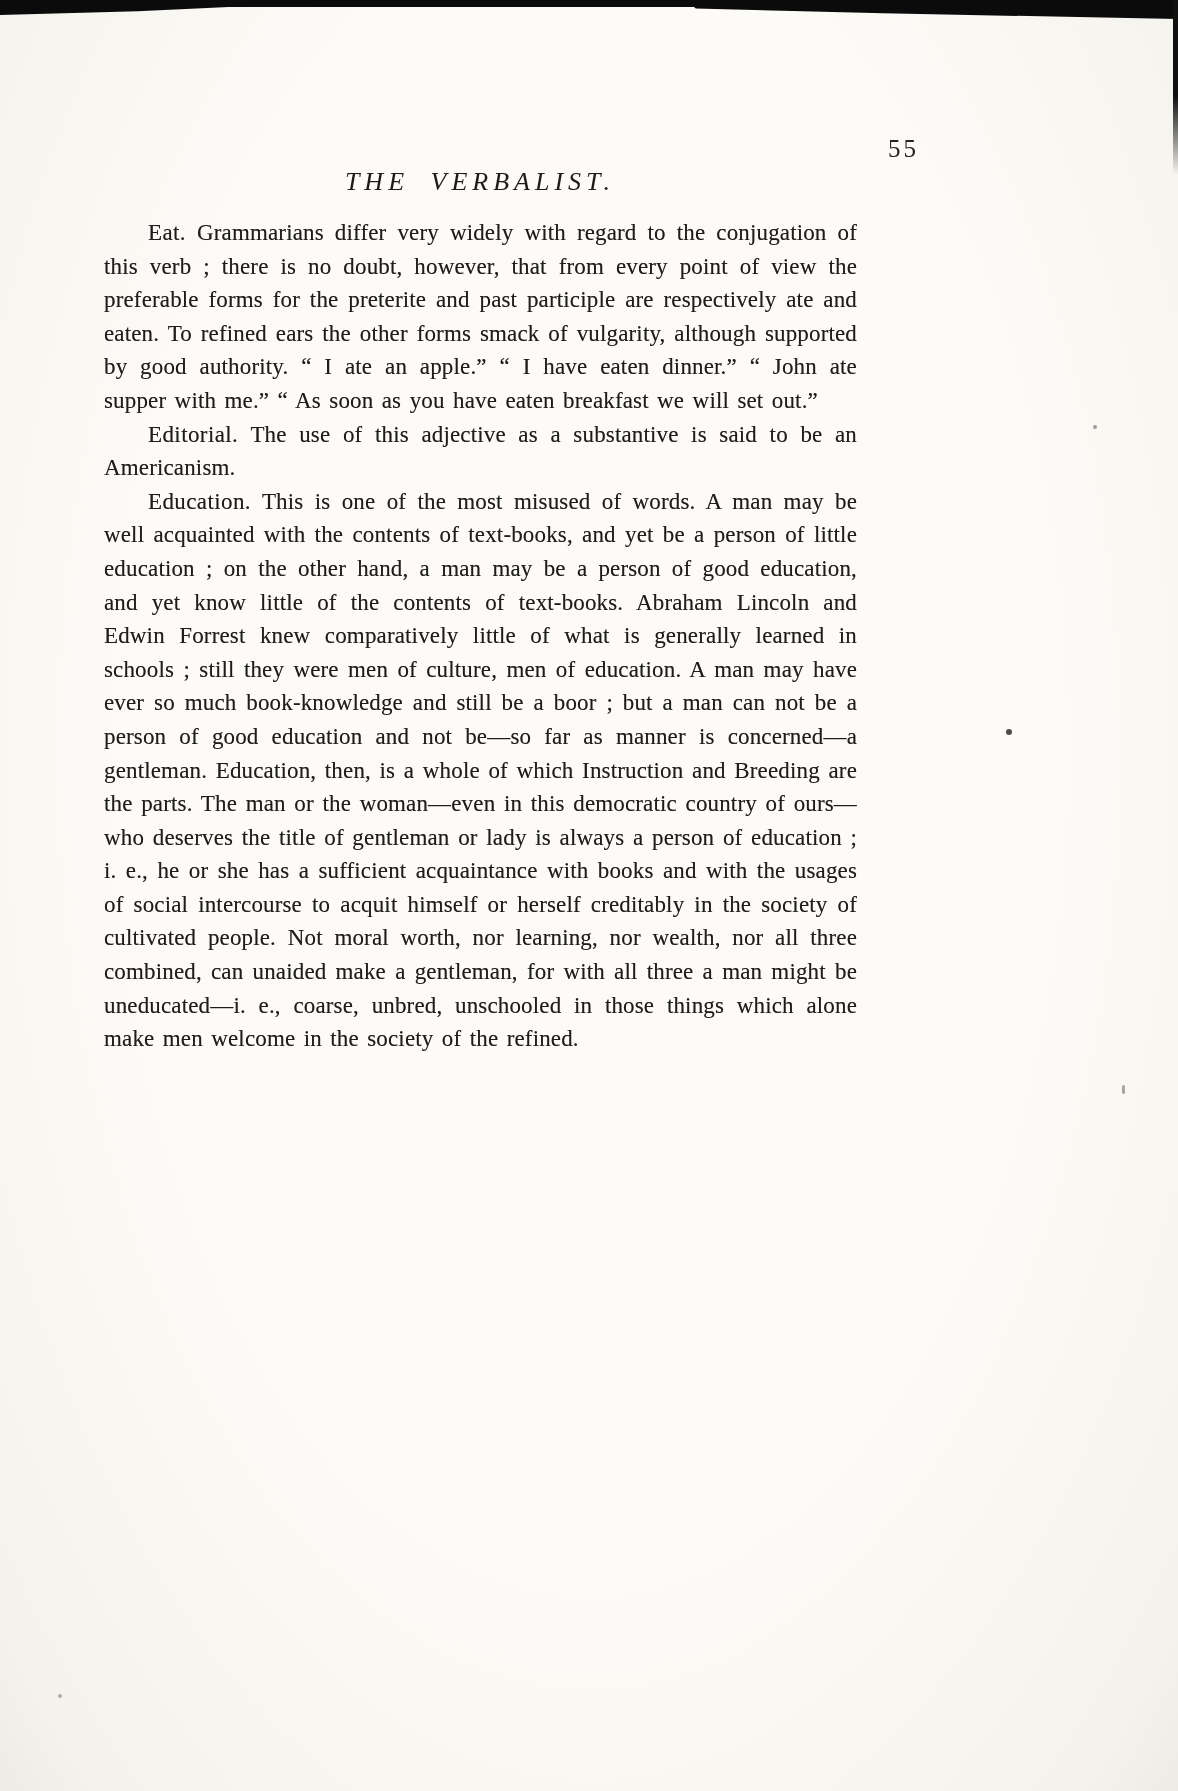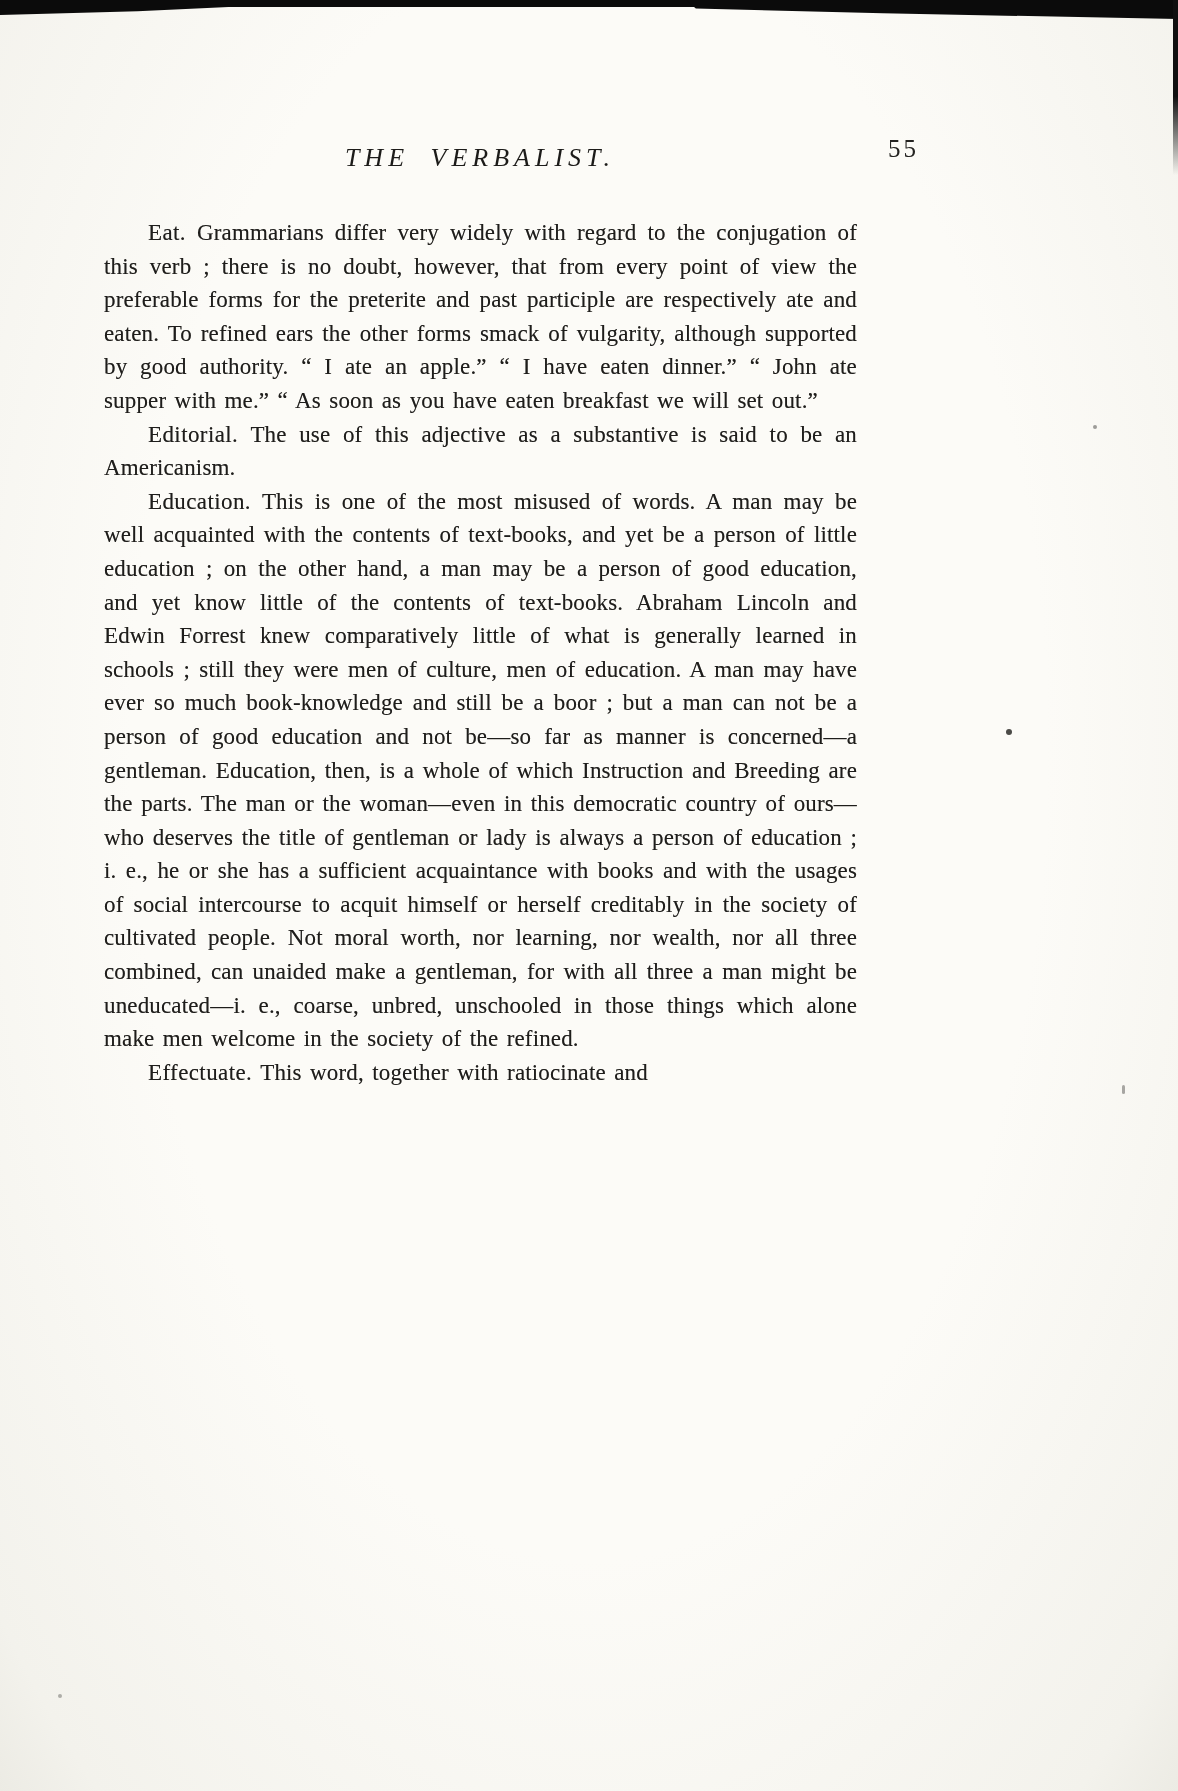--- a/index.html
+++ b/index.html
@@ -46,20 +46,21 @@
   .page-header {
     position: absolute; top: 143px; left: 104px; width: 752px;
   }
   .running-title {
     text-align: center;
     font-style: italic;
     font-size: 26px;
     letter-spacing: 5px;
     word-spacing: 10px;
     color: #1c1b19;
+    margin-top: 24px;
   }
   .page-number {
     position: absolute; left: 888px; top: 135px;
     font-size: 25px;
     letter-spacing: 3px;
     color: #242321;
   }
 
   
   .body-text {
@@ -94,16 +95,15 @@
 
   <div class="page-header">
     <div class="running-title">THE VERBALIST.</div>
   </div>
   <div class="page-number">55</div>
 
   <div class="body-text">
       <p class="entry"><span class="lead">Eat.</span><span class="">  Grammarians differ very widely with regard to the conjugation of this verb ; there is no doubt, however, that from every point of view the preferable forms for the preterite and past participle are respectively </span><span class="it">ate</span><span class=""> and </span><span class="it">eaten</span><span class="">.  To refined ears the other forms smack of vulgarity, although supported by good authority.  “ I </span><span class="it">ate</span><span class=""> an apple.”  “ I have </span><span class="it">eaten</span><span class=""> dinner.”  “ John </span><span class="it">ate</span><span class=""> supper with me.”  “ As soon as you have </span><span class="it">eaten</span><span class=""> breakfast we will set out.”</span></p>
       <p class="entry"><span class="lead">Editorial.</span><span class="">  The use of this adjective as a substantive is said to be an Americanism.</span></p>
       <p class="entry"><span class="lead">Education.</span><span class="">  This is one of the most misused of words. A man may be well acquainted with the contents of text-books, and yet be a person of little </span><span class="it">education ;</span><span class=""> on the other hand, a man may be a person of good education, and yet know little of the contents of text-books.  Abraham Lincoln and Edwin Forrest knew comparatively little of what is generally learned in schools ; still they were men of culture, men of </span><span class="it">education.</span><span class="">  A man may have ever so much book-knowledge and still be a boor ; but a man can not be a person of good education and not be—so far as manner is concerned—a gentleman.  </span><span class="it">Education</span><span class="">, then, is a whole of which Instruction and Breeding are the parts.  The man or the woman—even in this democratic country of ours—who </span><span class="it">deserves</span><span class=""> the title of gentleman or lady is always a person of education ; i. e., he or she has a sufficient acquaintance with books and with the usages of social intercourse to acquit himself or herself creditably in the society of cultivated people.  Not moral worth, nor learning, nor wealth, nor all three combined, can unaided make a gentleman, for with all three a man might be </span><span class="it">uneducated</span><span class="">—i. e., coarse, unbred, unschooled in those things which alone make men welcome in the society of the refined.</span></p>
-      <p class="entry"><span class="lead">Effectuate.</span><span class="">  This word, together with </span><span class="it">ratiocinate</span><span class=""> and</span></p>
     </div>
 
 </div>
 
 </body></html>

